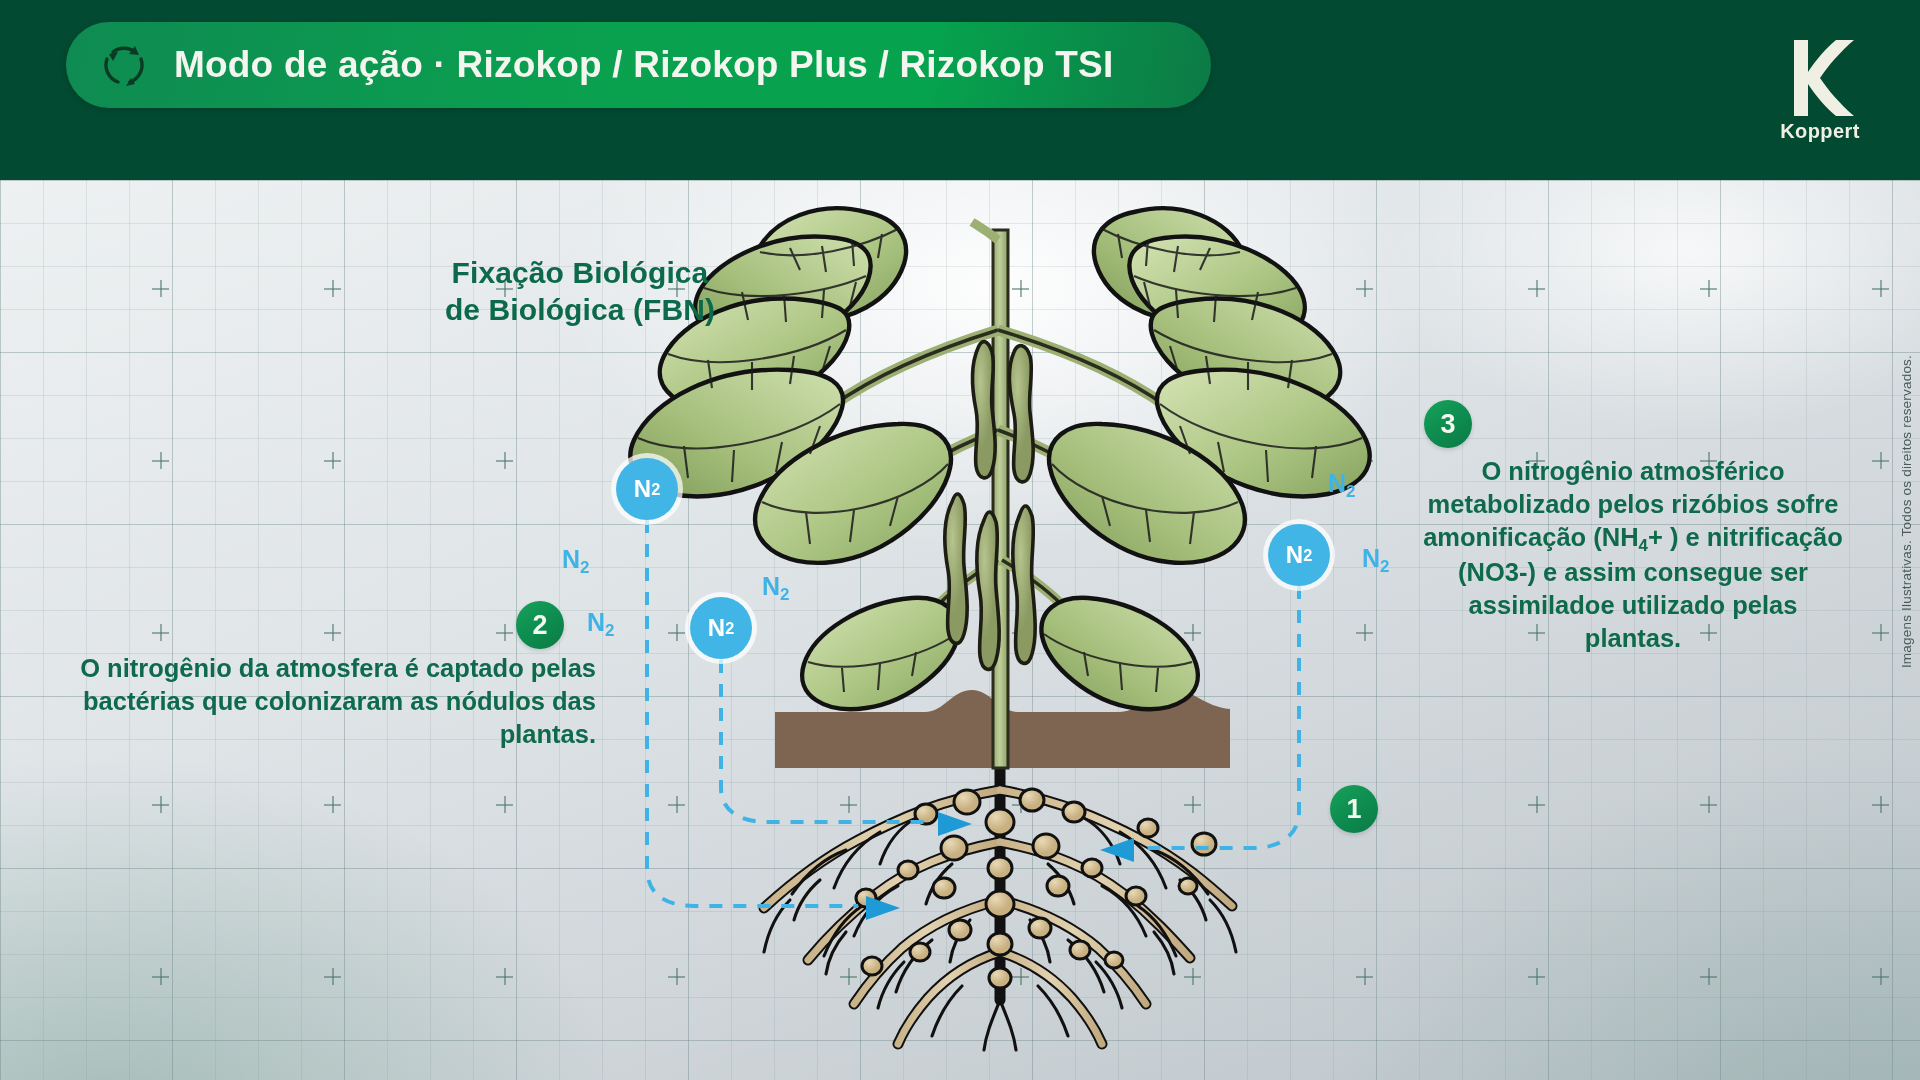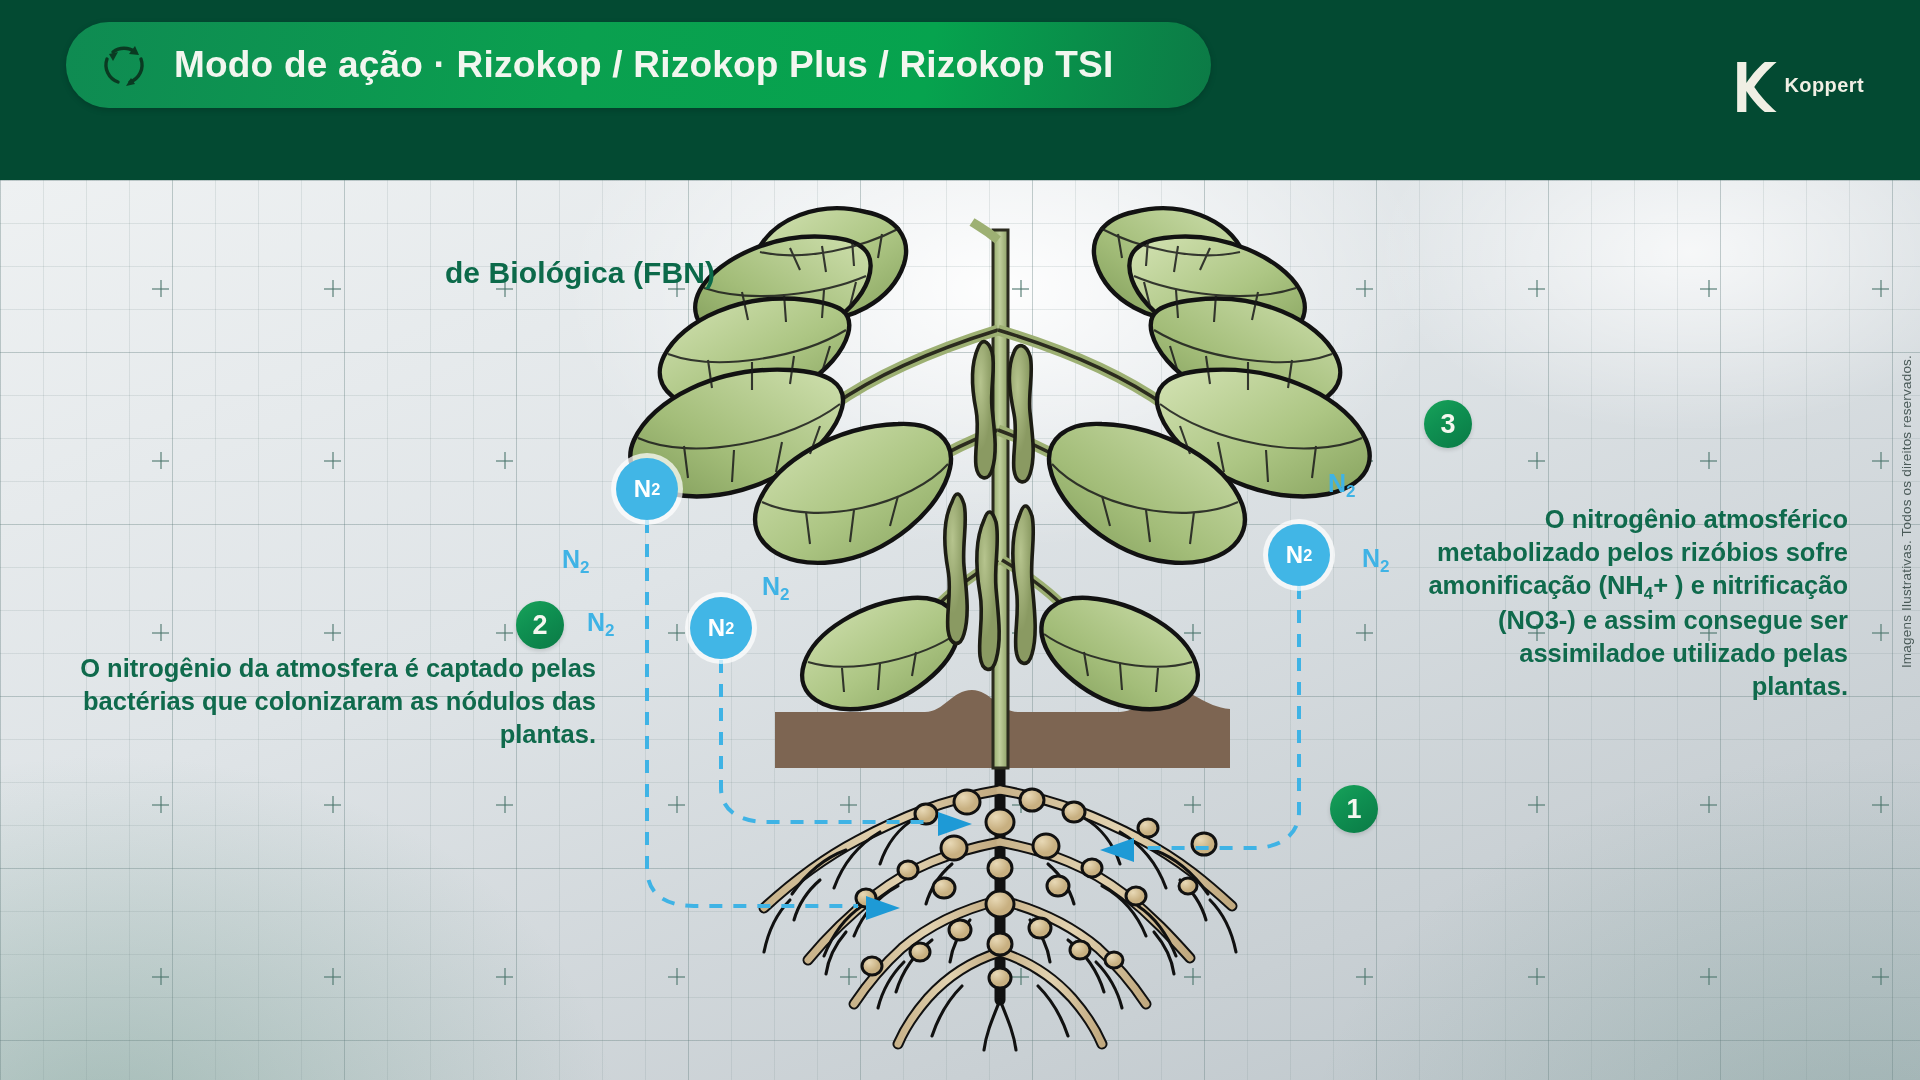--- a/index.html
+++ b/index.html
@@ -21,22 +21,22 @@
     background:linear-gradient(100deg,#0f8b52 0%,#0aa04f 45%,#06a34e 75%,#0c7a46 100%);
     display:flex; align-items:center;
     box-shadow:0 2px 6px rgba(0,0,0,.18);
   }
   .cycle-icon { position:absolute; left:32px; top:18px; width:52px; height:52px; }
   .pill-title {
     margin-left:108px; color:#f2f6ef; font-size:37px; font-weight:700;
     letter-spacing:.2px; white-space:nowrap;
   }
   .logo-wrap {
-    position:absolute; right:56px; top:22px; width:140px; height:130px;
-    display:flex; align-items:center; justify-content:flex-end;
+    position:absolute; right:30px; top:22px; width:140px; height:130px;
+    display:flex; flex-direction:column; align-items:center; justify-content:center;
   }
   .logo-k { width:92px; height:92px; }
   .logo-word { color:#f0efe4; font-size:20px; font-weight:600; letter-spacing:.4px; margin-top:-4px; }
 
   
   .bg {
     position:absolute; left:0; top:180px; width:1920px; height:900px; overflow:hidden;
     background:
       radial-gradient(ellipse 700px 420px at 52% 12%, rgba(255,255,255,.95) 0%, rgba(255,255,255,0) 62%),
       radial-gradient(ellipse 520px 300px at 88% 8%, rgba(255,255,255,.75) 0%, rgba(255,255,255,0) 60%),
@@ -86,21 +86,21 @@
     color:#f4f7ef; font-size:27px; font-weight:700;
     display:flex; align-items:center; justify-content:center;
     box-shadow:0 2px 4px rgba(0,0,0,.14);
   }
   .step-text {
     position:absolute; color:#0f6a4c; font-size:25.5px; font-weight:700; line-height:1.29;
   }
   #badge-2 { left:516px; top:601px; }
   #text-2  { left:60px;  top:652px; width:536px; text-align:right; }
   #badge-3 { left:1424px; top:400px; }
-  #text-3  { left:1418px; top:455px; width:430px; text-align:right;margin-top:48px; }
+  #text-3  { left:1418px; top:455px; width:430px; text-align:center; }
   #badge-1 { left:1330px; top:785px; }
   #text-1  { left:1328px; top:848px; width:448px; text-align:left; }
   sub { font-size:.66em; vertical-align:-.28em; }
 
   
   .n2-bubble {
     position:absolute; width:62px; height:62px; border-radius:50%;
     background:#41b6e6; color:#ffffff;
     display:flex; align-items:center; justify-content:center;
     font-size:24px; font-weight:700;
@@ -398,20 +398,21 @@
       <path d="M1299 586 L1299 812 C1299 836 1278 848 1254 848 L1142 848"></path>
     </g>
     <g fill="#1e9ad6">
       <path d="M938 812 L972 824 L938 836 Z"></path>
       <path d="M866 896 L900 908 L866 920 Z"></path>
       <path d="M1134 838 L1100 850 L1134 862 Z"></path>
     </g>
   </svg>
 
   <div class="fbn-title">
+    <div>Fixação Biológica</div>
     <div>de Biológica (FBN)</div>
   </div>
 
   <div class="step-badge" id="badge-2">2</div>
   <div class="step-text" id="text-2">O nitrogênio da atmosfera é captado pelas bactérias que colonizaram as nódulos das plantas.</div>
 
   <div class="step-badge" id="badge-3">3</div>
   <div class="step-text" id="text-3">
     <span>O nitrogênio atmosférico metabolizado pelos rizóbios sofre amonificação (NH</span><sub>4</sub><span>+ ) e nitrificação (NO3-) e assim consegue ser assimiladoe utilizado pelas plantas.</span>
   </div>

